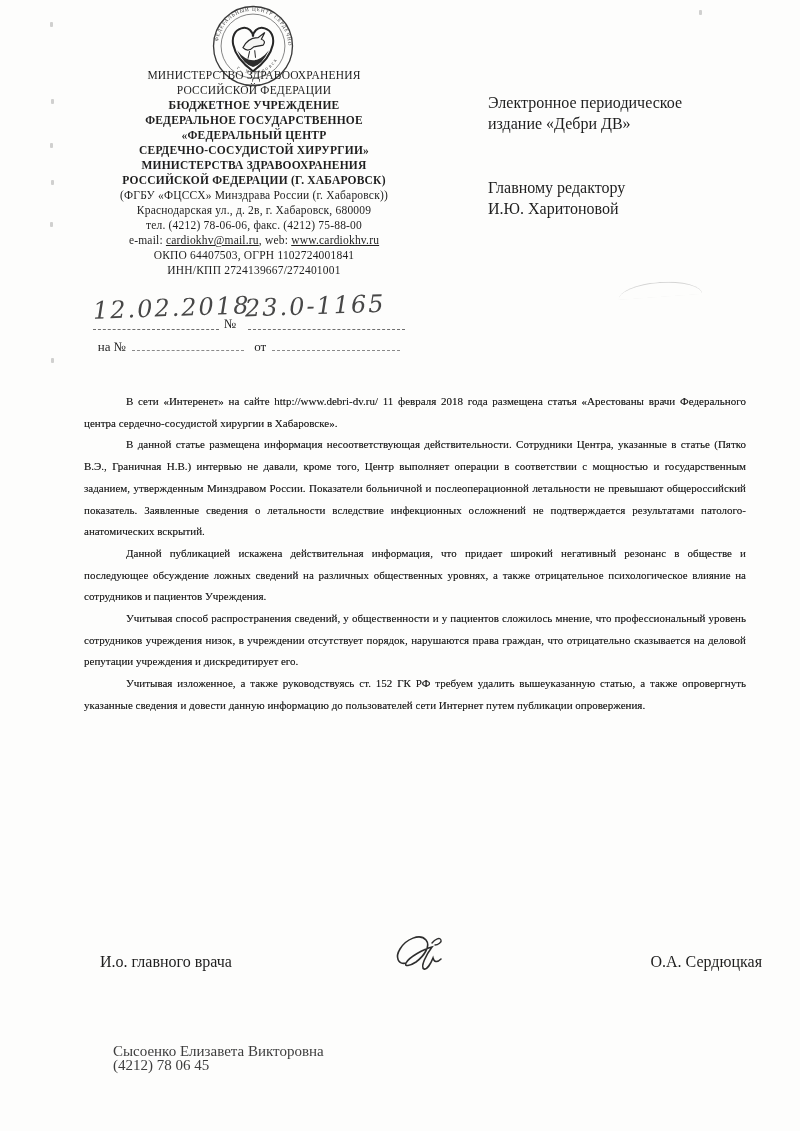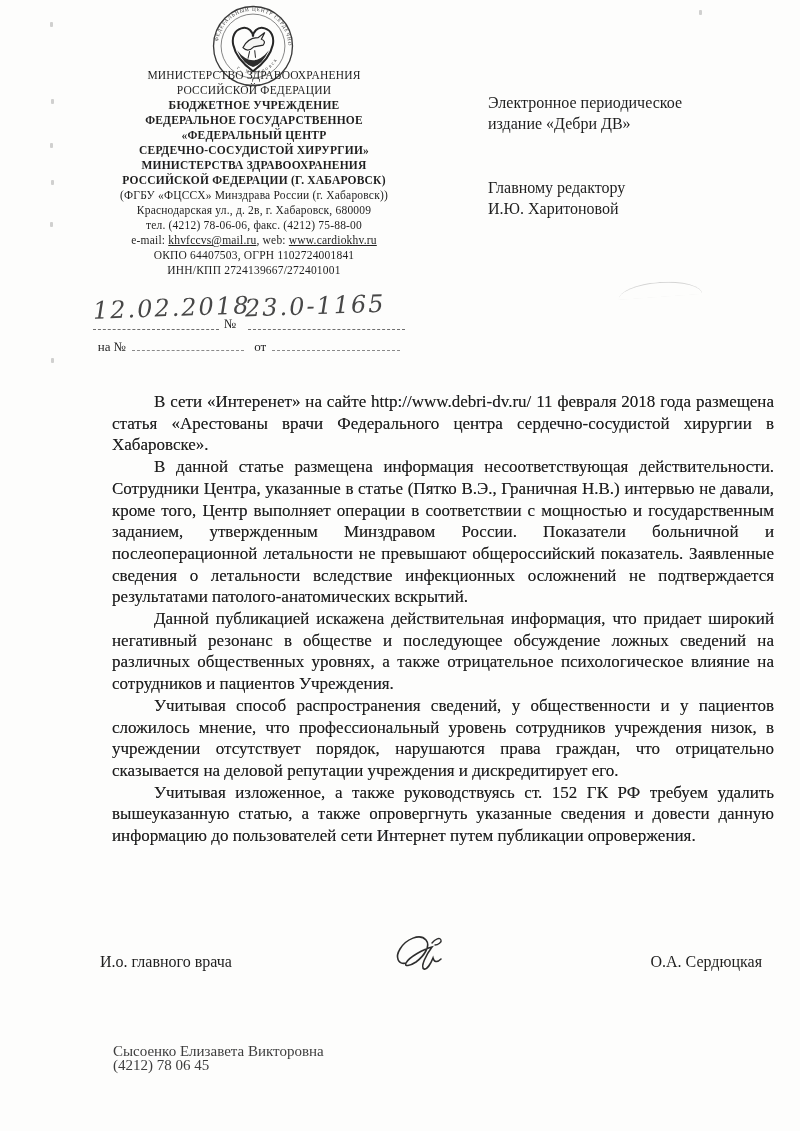--- a/index.html
+++ b/index.html
@@ -28,22 +28,22 @@
   .hand{position:absolute;font-style:italic;color:#474747;
         font-family:"DejaVu Serif", serif;font-size:24px;white-space:nowrap;
         transform:rotate(-2deg);letter-spacing:2px;}
   .hand-date{left:0px;top:-6px;}
   .hand-num{left:152px;top:-8px;}
   .replyline{position:relative;margin-top:4px;font-size:13px;height:20px;text-align:center;}
   .reply-u{display:inline-block;border-bottom:1px dashed #8a8a8a;height:12px;}
   .u1{width:112px;margin-left:6px;margin-right:10px;}
   .u2{width:128px;margin-left:6px;}
   
-  .body-text{position:absolute;left:112px;top:391px;width:662px;
-    font-size:17px;line-height:21.7px;text-align:justify;
+  .body-text{position:absolute;left:84px;top:391px;width:662px;
+    font-size:11px;line-height:21.7px;text-align:justify;
     text-shadow:0 0 .4px rgba(30,30,30,.55);font-family:Liberation Serif, serif;}
   .body-text p{margin:0;text-indent:42px;}
   
   .sig-row{position:absolute;left:100px;top:953px;width:662px;font-size:16px;}
   .sig-pos{float:left;}
   .sig-name{float:right;}
   .sig-glyph{position:absolute;left:292px;top:-24px;width:64px;height:56px;}
   
   .footer{position:absolute;left:113px;top:1044px;font-size:15px;line-height:14px;color:#3d3d3d;}
   
@@ -84,21 +84,21 @@
     <div class="lh-line lh-bold">БЮДЖЕТНОЕ УЧРЕЖДЕНИЕ</div>
     <div class="lh-line lh-bold">ФЕДЕРАЛЬНОЕ ГОСУДАРСТВЕННОЕ</div>
     <div class="lh-line lh-bold">«ФЕДЕРАЛЬНЫЙ ЦЕНТР</div>
     <div class="lh-line lh-bold">СЕРДЕЧНО-СОСУДИСТОЙ ХИРУРГИИ»</div>
     <div class="lh-line lh-bold">МИНИСТЕРСТВА ЗДРАВООХРАНЕНИЯ</div>
     <div class="lh-line lh-bold">РОССИЙСКОЙ ФЕДЕРАЦИИ (Г. ХАБАРОВСК)</div>
     <div class="lh-line">(ФГБУ «ФЦССХ» Минздрава России (г. Хабаровск))</div>
     <div class="lh-line">Краснодарская ул., д. 2в, г. Хабаровск, 680009</div>
     <div class="lh-line">тел. (4212) 78-06-06, факс. (4212) 75-88-00</div>
     <div class="lh-line">
-      <span>e-mail: </span><span class="u-link">khvfccvs@mail.ru</span><span>, web: </span><span class="u-link">www.cardiokhv.ru</span>
+      <span>e-mail: </span><span class="u-link">cardiokhv@mail.ru</span><span>, web: </span><span class="u-link">www.cardiokhv.ru</span>
     </div>
     <div class="lh-line">ОКПО 64407503, ОГРН 1102724001841</div>
     <div class="lh-line">ИНН/КПП 2724139667/272401001</div>
   </div>
 
   <div class="ref">
     <div class="refline">
       <span class="dash-seg seg1"></span>
       <span class="no-sign">№</span>
       <span class="dash-seg seg2"></span>

